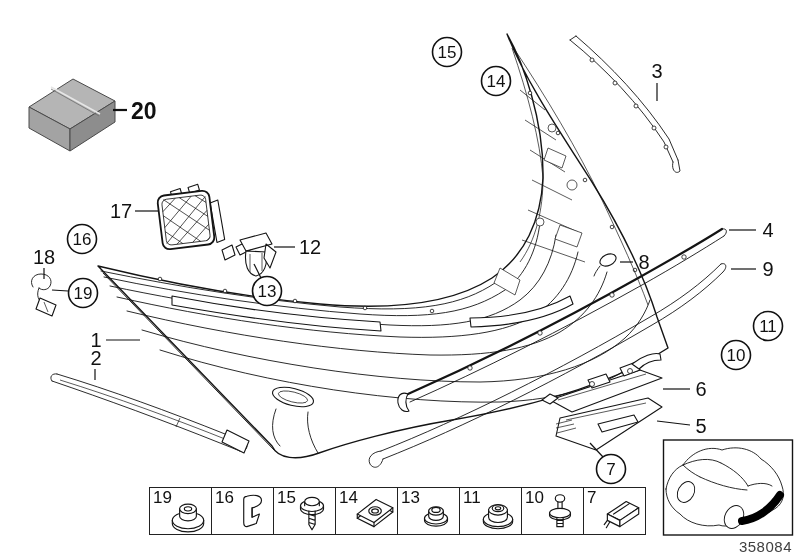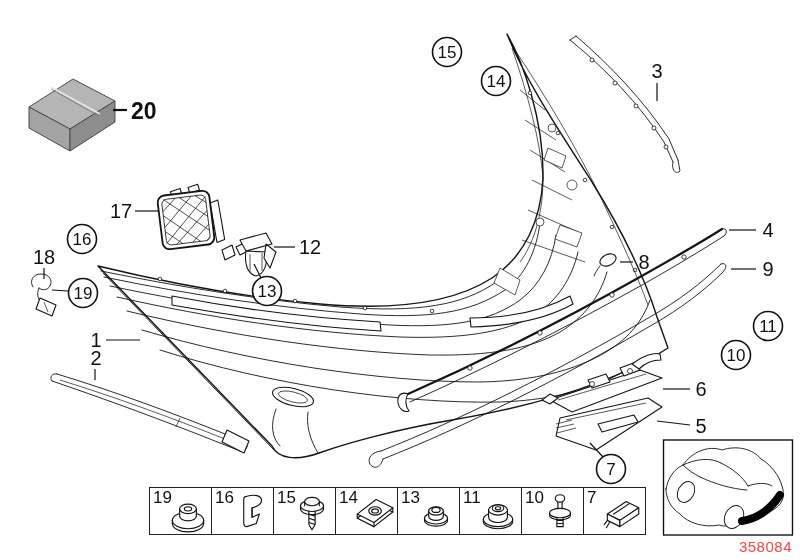--- a/index.html
+++ b/index.html
@@ -13,21 +13,21 @@
   .det{fill:#fff;stroke:#141414;stroke-width:1.1;stroke-linejoin:round;}
   .thick{fill:none;stroke:#141414;stroke-width:2.2;stroke-linecap:round;}
   text{font-family:"Liberation Sans",sans-serif;fill:#111;}
   #legend{position:absolute;left:149px;top:487px;width:497px;height:48px;
           box-sizing:border-box;border:1.4px solid #222;display:flex;background:#fff;}
   .legend-cell{flex:1;position:relative;border-right:1.4px solid #222;}
   .legend-cell:last-child{border-right:none;}
   .legend-num{position:absolute;left:3px;top:0px;font-size:17px;line-height:20px;}
   .legend-icon{position:absolute;right:0px;bottom:1px;}
   #footer-number{position:absolute;left:700px;top:538px;width:92px;text-align:right;
-                 font-size:15px;letter-spacing:0.5px;color:#ef4444;}
+                 font-size:15px;letter-spacing:0.5px;color:#404040;}
 </style>
 </head>
 <body>
 
 <div id="stage">
 <svg id="art" width="800" height="560" viewBox="0 0 800 560">
 
   <g>
     <polygon points="29,107 73,79 115,101 70,129" fill="#b5b5b5" stroke="#4a4a4a" stroke-width="1"></polygon>
     <polygon points="29,107 70,129 70,151 29,128" fill="#a3a3a3" stroke="#4a4a4a" stroke-width="1"></polygon>

